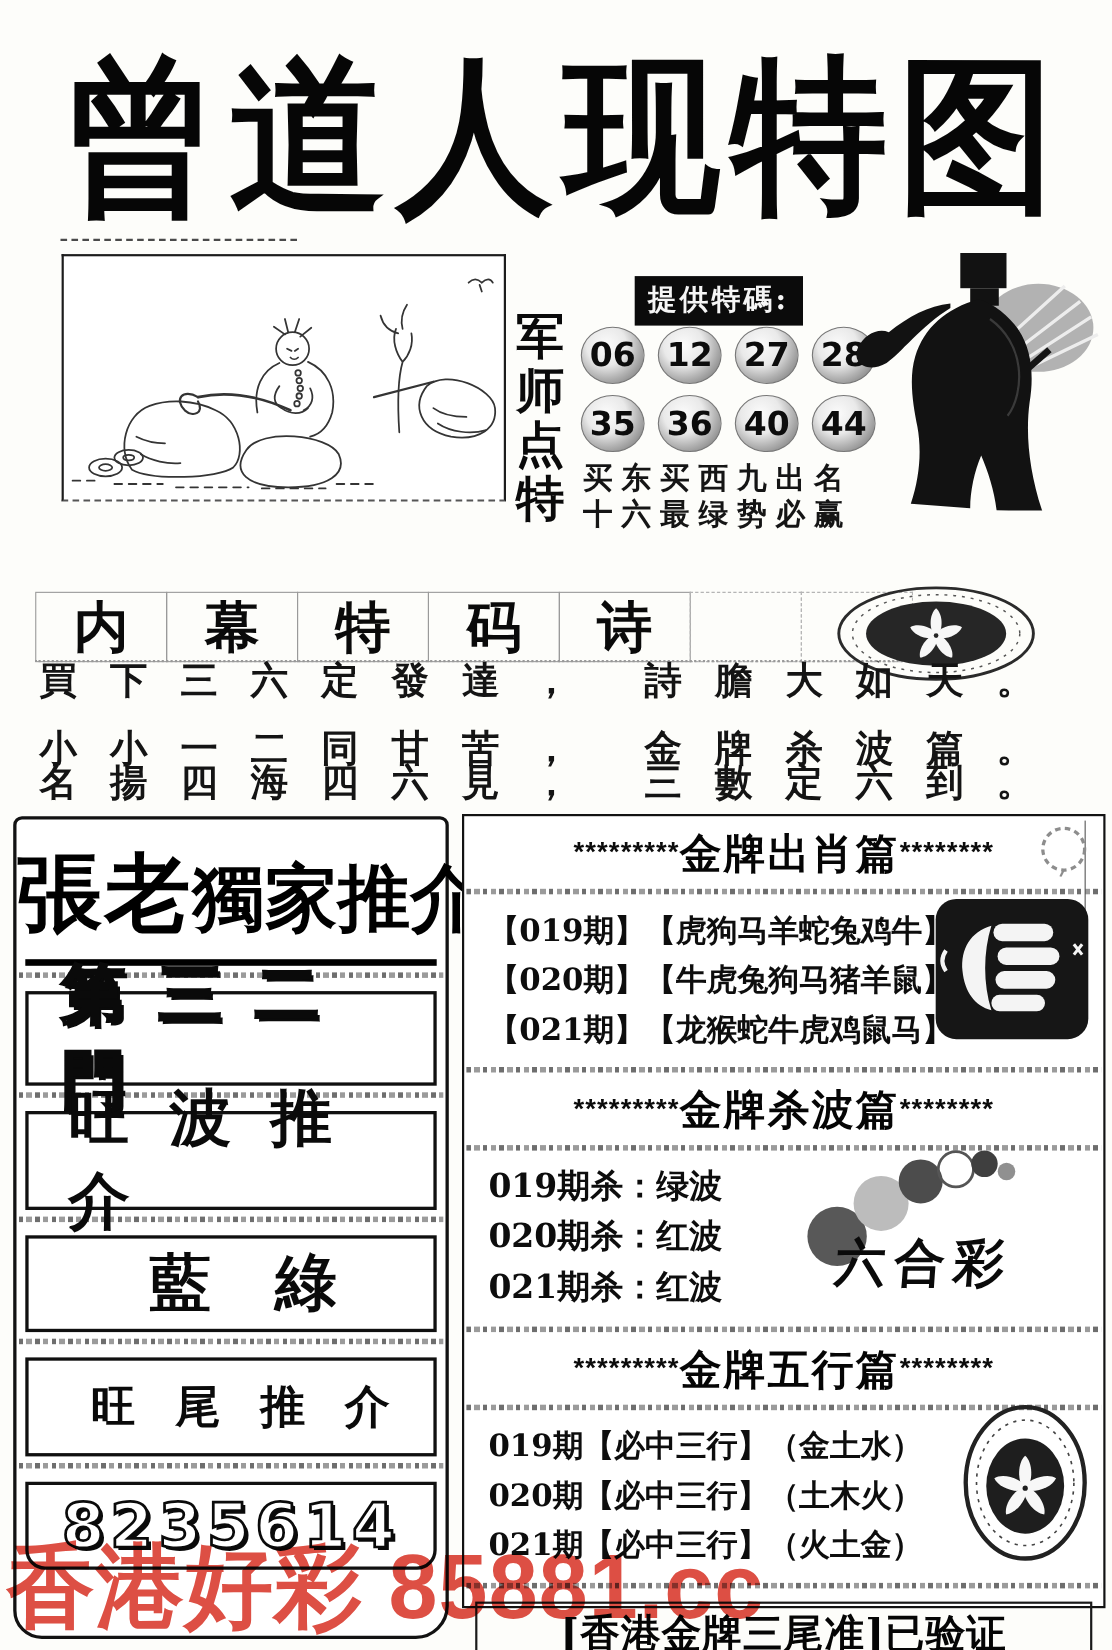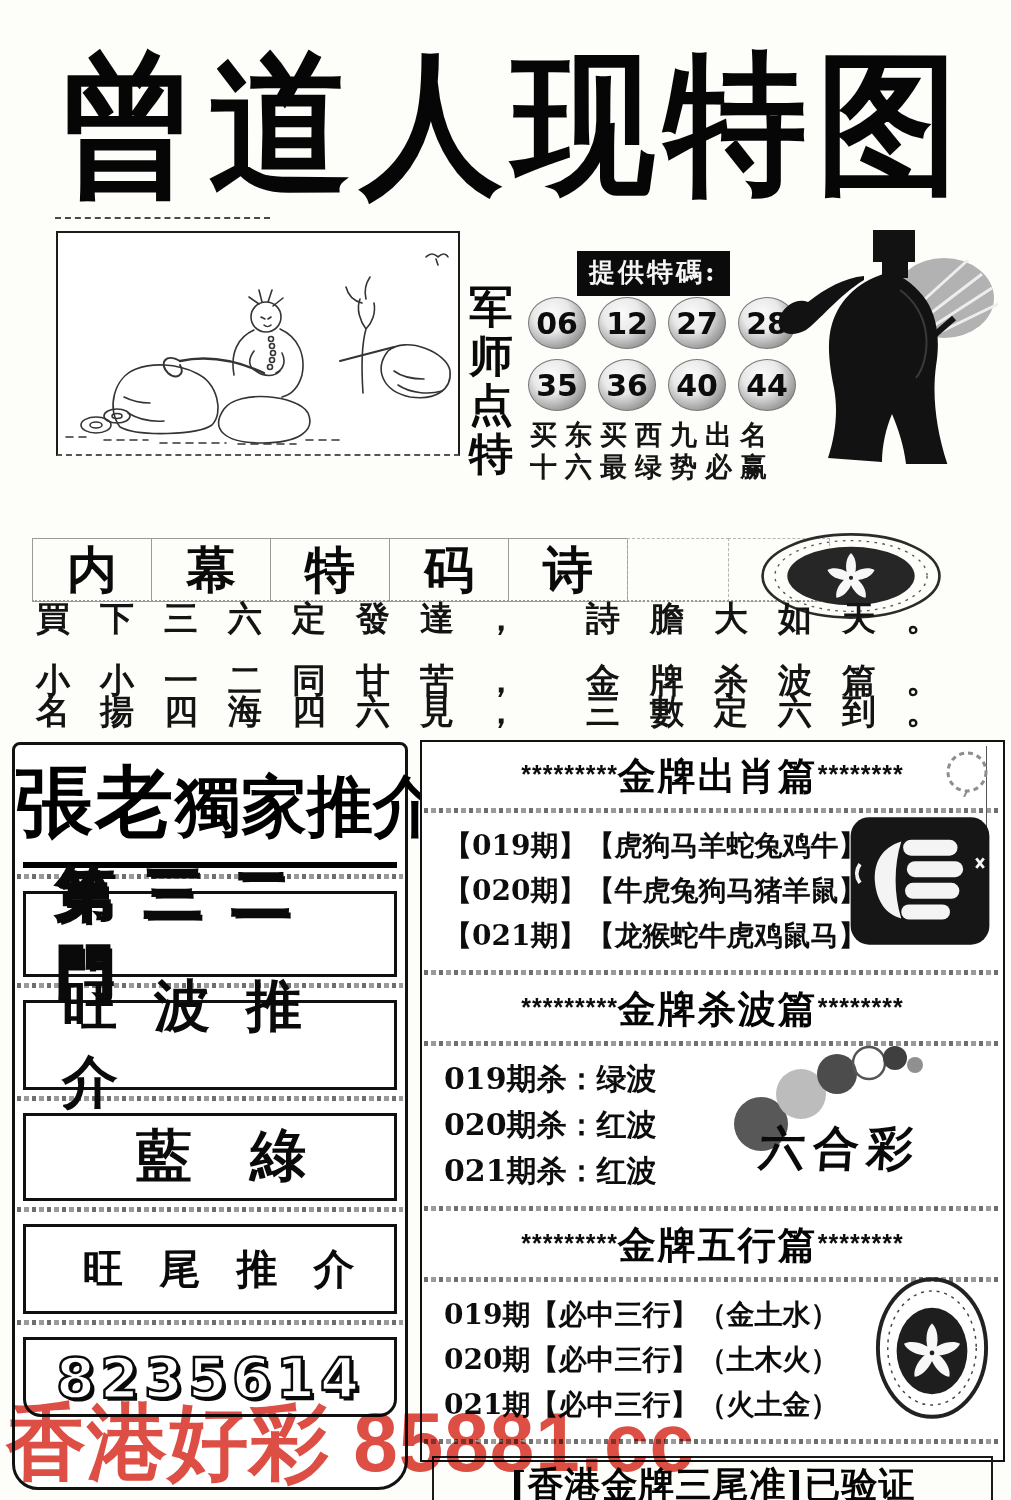--- a/index.html
+++ b/index.html
@@ -36,21 +36,21 @@
   #poem-underline{left:32px;top:600px;width:828px;border-top:2px dotted #999;}
   #poem-logo{left:758px;top:530px;}
   #poem-lines{left:36px;top:603px;width:940px;}
   .poem-line{display:flex;white-space:nowrap;height:31px;align-items:center;}
   .poem-left{font-weight:bold;font-size:34px;letter-spacing:30px;width:550px;color:#141414;}
   .poem-right{font-weight:bold;font-size:34px;letter-spacing:30px;color:#141414;}
 
   
   #left-col{left:12px;top:742px;width:396px;height:748px;border:3px solid #121212;border-radius:8px 8px 30px 26px;
     background:#fff;box-sizing:border-box;}
-  #left-header{text-align:right;margin-top:6px;white-space:nowrap;color:#000;}
+  #left-header{text-align:right;margin-top:16px;white-space:nowrap;color:#000;}
   #left-header .hb{font-weight:bold;font-size:78px;letter-spacing:2px;}
   #left-header .hr{font-weight:bold;font-size:66px;}
   #left-underline{height:6px;background:#000;margin:6px 8px 0;}
   .lbox{margin:12px 8px 0;border:3px solid #101010;display:flex;align-items:center;justify-content:center;
     font-weight:bold;color:#0a0a0a;background:#fff;}
   .speck{height:5px;margin:6px 2px 0;
     background:repeating-linear-gradient(90deg,#6e6e6e 0 4px,transparent 4px 7px,#9b9b9b 7px 12px,transparent 12px 15px);}
   #lbox-0{height:84px;font-size:56px;letter-spacing:36px;padding-left:36px;}
   #lbox-1{height:80px;font-size:58px;letter-spacing:30px;padding-left:30px;color:#fff;
     -webkit-text-stroke:2.5px #0a0a0a;text-shadow:3px 3px 0 #0a0a0a;}

